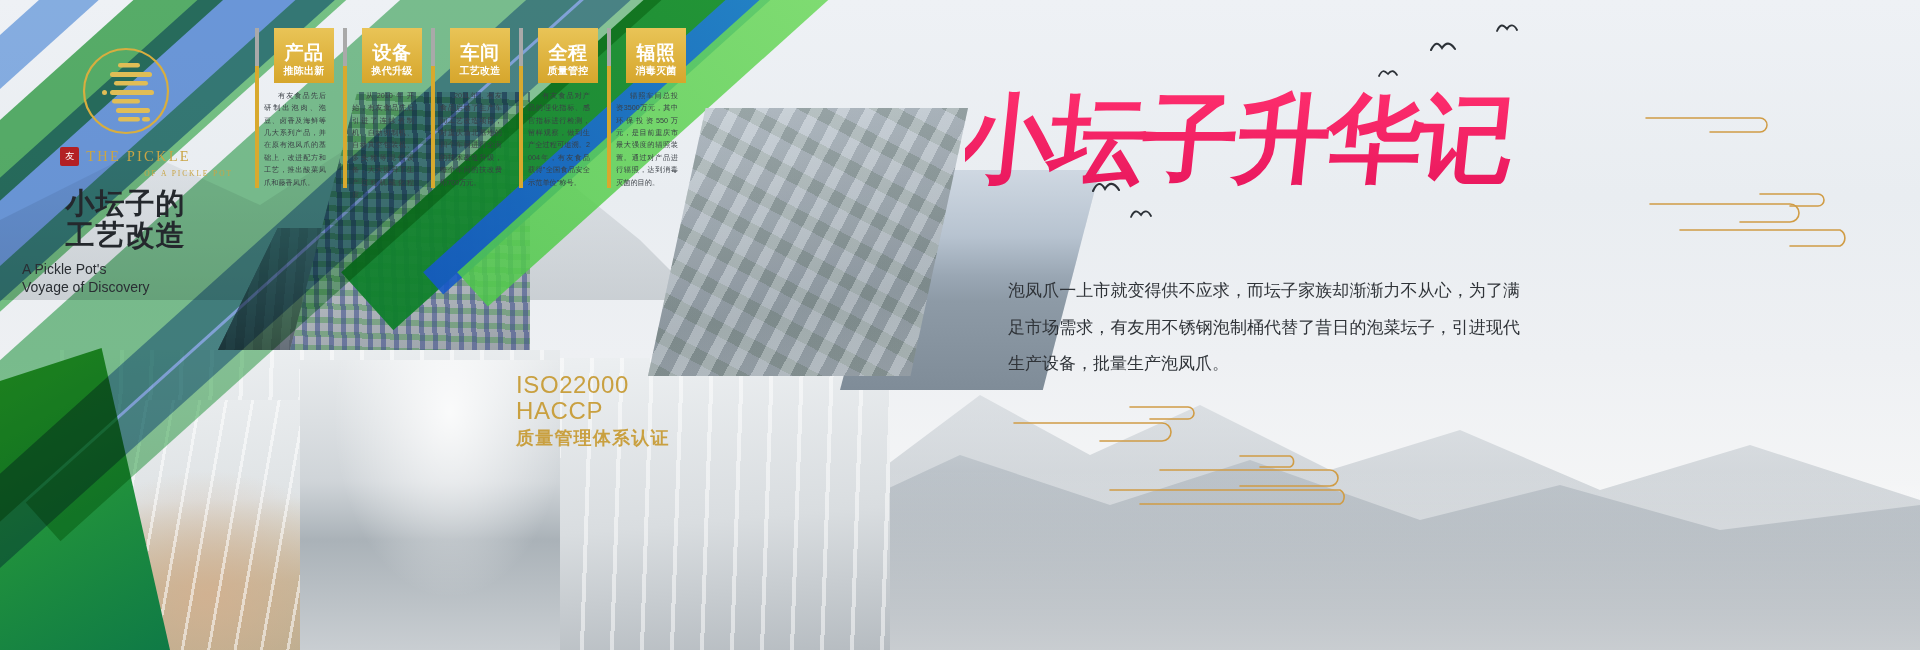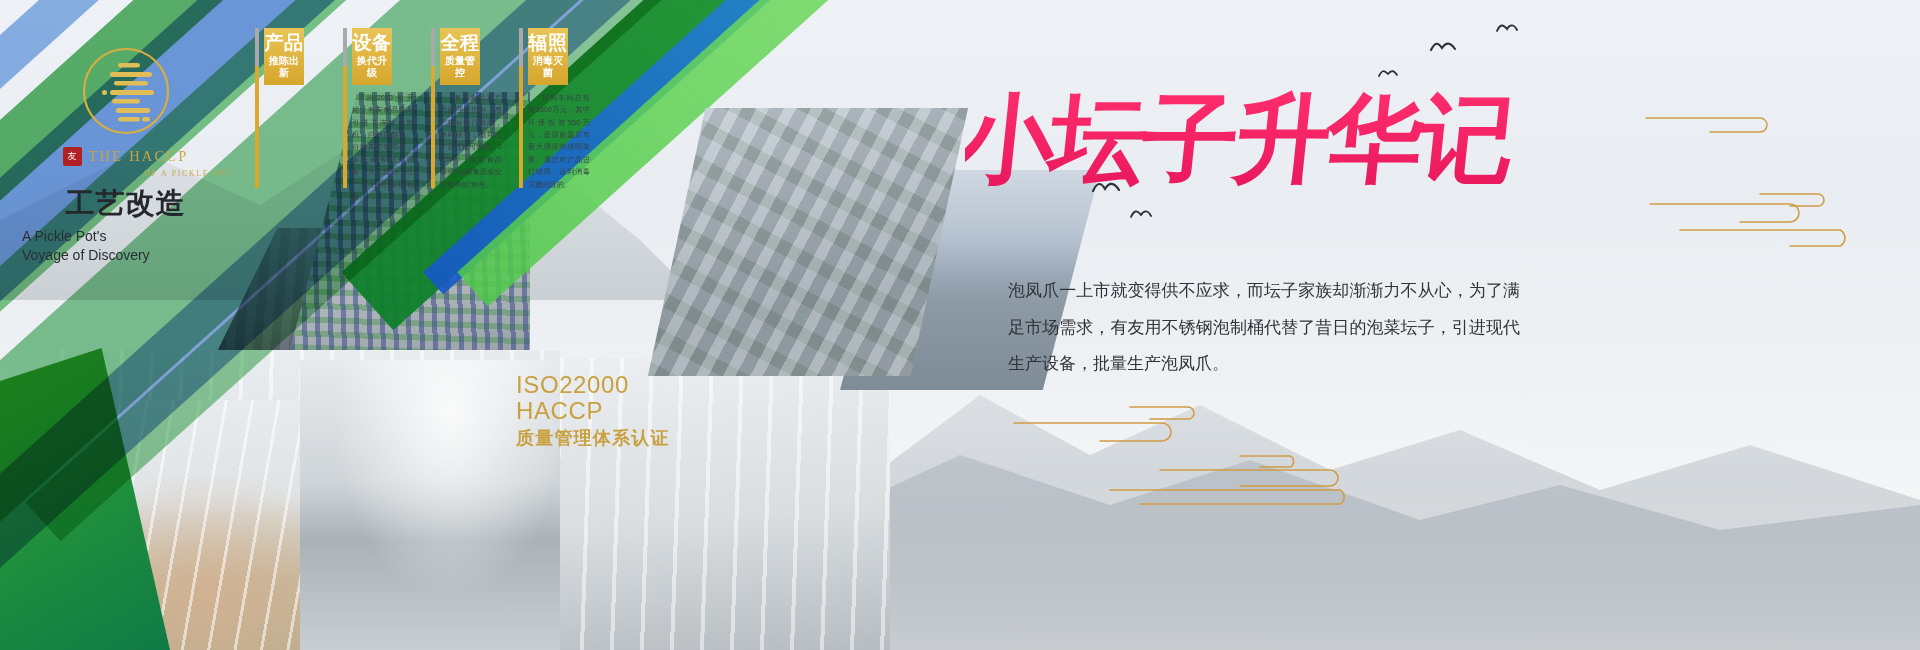--- a/index.html
+++ b/index.html
@@ -81,21 +81,21 @@
   }
 
   
   .cols { position:absolute; left:255px; top:28px; display:flex; gap:16px; z-index:40; }
   .col { position:relative; width:72px; }
   .col::before {
     content:""; position:absolute; left:0; top:0; width:4px; height:160px;
     background:linear-gradient(180deg,#a9a9a9 0 38px,#d8a92e 38px 100%);
   }
   .col-head {
-    margin-left:9px; width:40px; padding:5px 0 6px;
+    margin-left:19px; width:60px; padding:15px 0 6px;
     background:linear-gradient(180deg,#e9c457,#d6a62c);
     text-align:center; color:#fff;
   }
   .col-h1 { font-size:19px; font-weight:700; line-height:1.05; letter-spacing:.5px; }
   .col-h2 { font-size:10px; font-weight:700; line-height:1.2; margin-top:2px; letter-spacing:.2px; }
   .col-body {
     margin-left:9px; width:62px; margin-top:7px;
     font-size:7.2px; line-height:1.72; color:#3a3f45;
     text-align:justify; text-indent:14px; word-break:break-all;
   }
@@ -294,51 +294,60 @@
           <rect x="38" y="72" width="22" height="4.6" rx="2.3"></rect>
           <rect x="62" y="72" width="8" height="4.6" rx="2.3"></rect>
           <rect x="22" y="45" width="5" height="5" rx="2.5"></rect>
         </g>
       </svg>
     </div>
 
     <div class="legend-row">
       <div class="chop">友</div>
       <div>
-        <div class="legend-en">THE HACCP</div>
+        <div class="legend-en">THE PICKLE</div>
       </div>
     </div>
     <div class="legend-sub">OF A PICKLE POT</div>
 
     <div class="brand-cn">
+      <div>小坛子的</div>
       <div>工艺改造</div>
     </div>
     <div class="brand-en">
       <div>A Pickle Pot's</div>
       <div>Voyage of Discovery</div>
     </div>
   </div>
 
   <div class="cols">
 
     <div class="col">
       <div class="col-head">
         <div class="col-h1">产品</div>
         <div class="col-h2">推陈出新</div>
       </div>
+      <div class="col-body">有友食品先后研制出泡肉、泡豆、卤香及海鲜等几大系列产品，并在原有泡凤爪的基础上，改进配方和工艺，推出酸菜凤爪和藤香凤爪。</div>
     </div>
 
     <div class="col">
       <div class="col-head">
         <div class="col-h1">设备</div>
         <div class="col-h2">换代升级</div>
       </div>
       <div class="col-body">从2010年开始，有友食品先后引进了连续煮制机、自动切制机、自动真空包装机、多头称等现代设备，大大提升了生产过程机械化程度。</div>
     </div>
 
+    <div class="col">
+      <div class="col-head">
+        <div class="col-h1">车间</div>
+        <div class="col-h2">工艺改造</div>
+      </div>
+      <div class="col-body">2011年，有友食品启动了生产车间工艺改造项目，对重庆渝北基地的四个车间进行全面的技术改造升级，每个车间的技改费用700万元。</div>
+    </div>
 
     <div class="col">
       <div class="col-head">
         <div class="col-h1">全程</div>
         <div class="col-h2">质量管控</div>
       </div>
       <div class="col-body">有友食品对产品的理化指标、感官指标进行检测，留样观察，做到生产全过程可追溯。2004年，有友食品获得"全国食品安全示范单位"称号。</div>
     </div>
 
     <div class="col">

